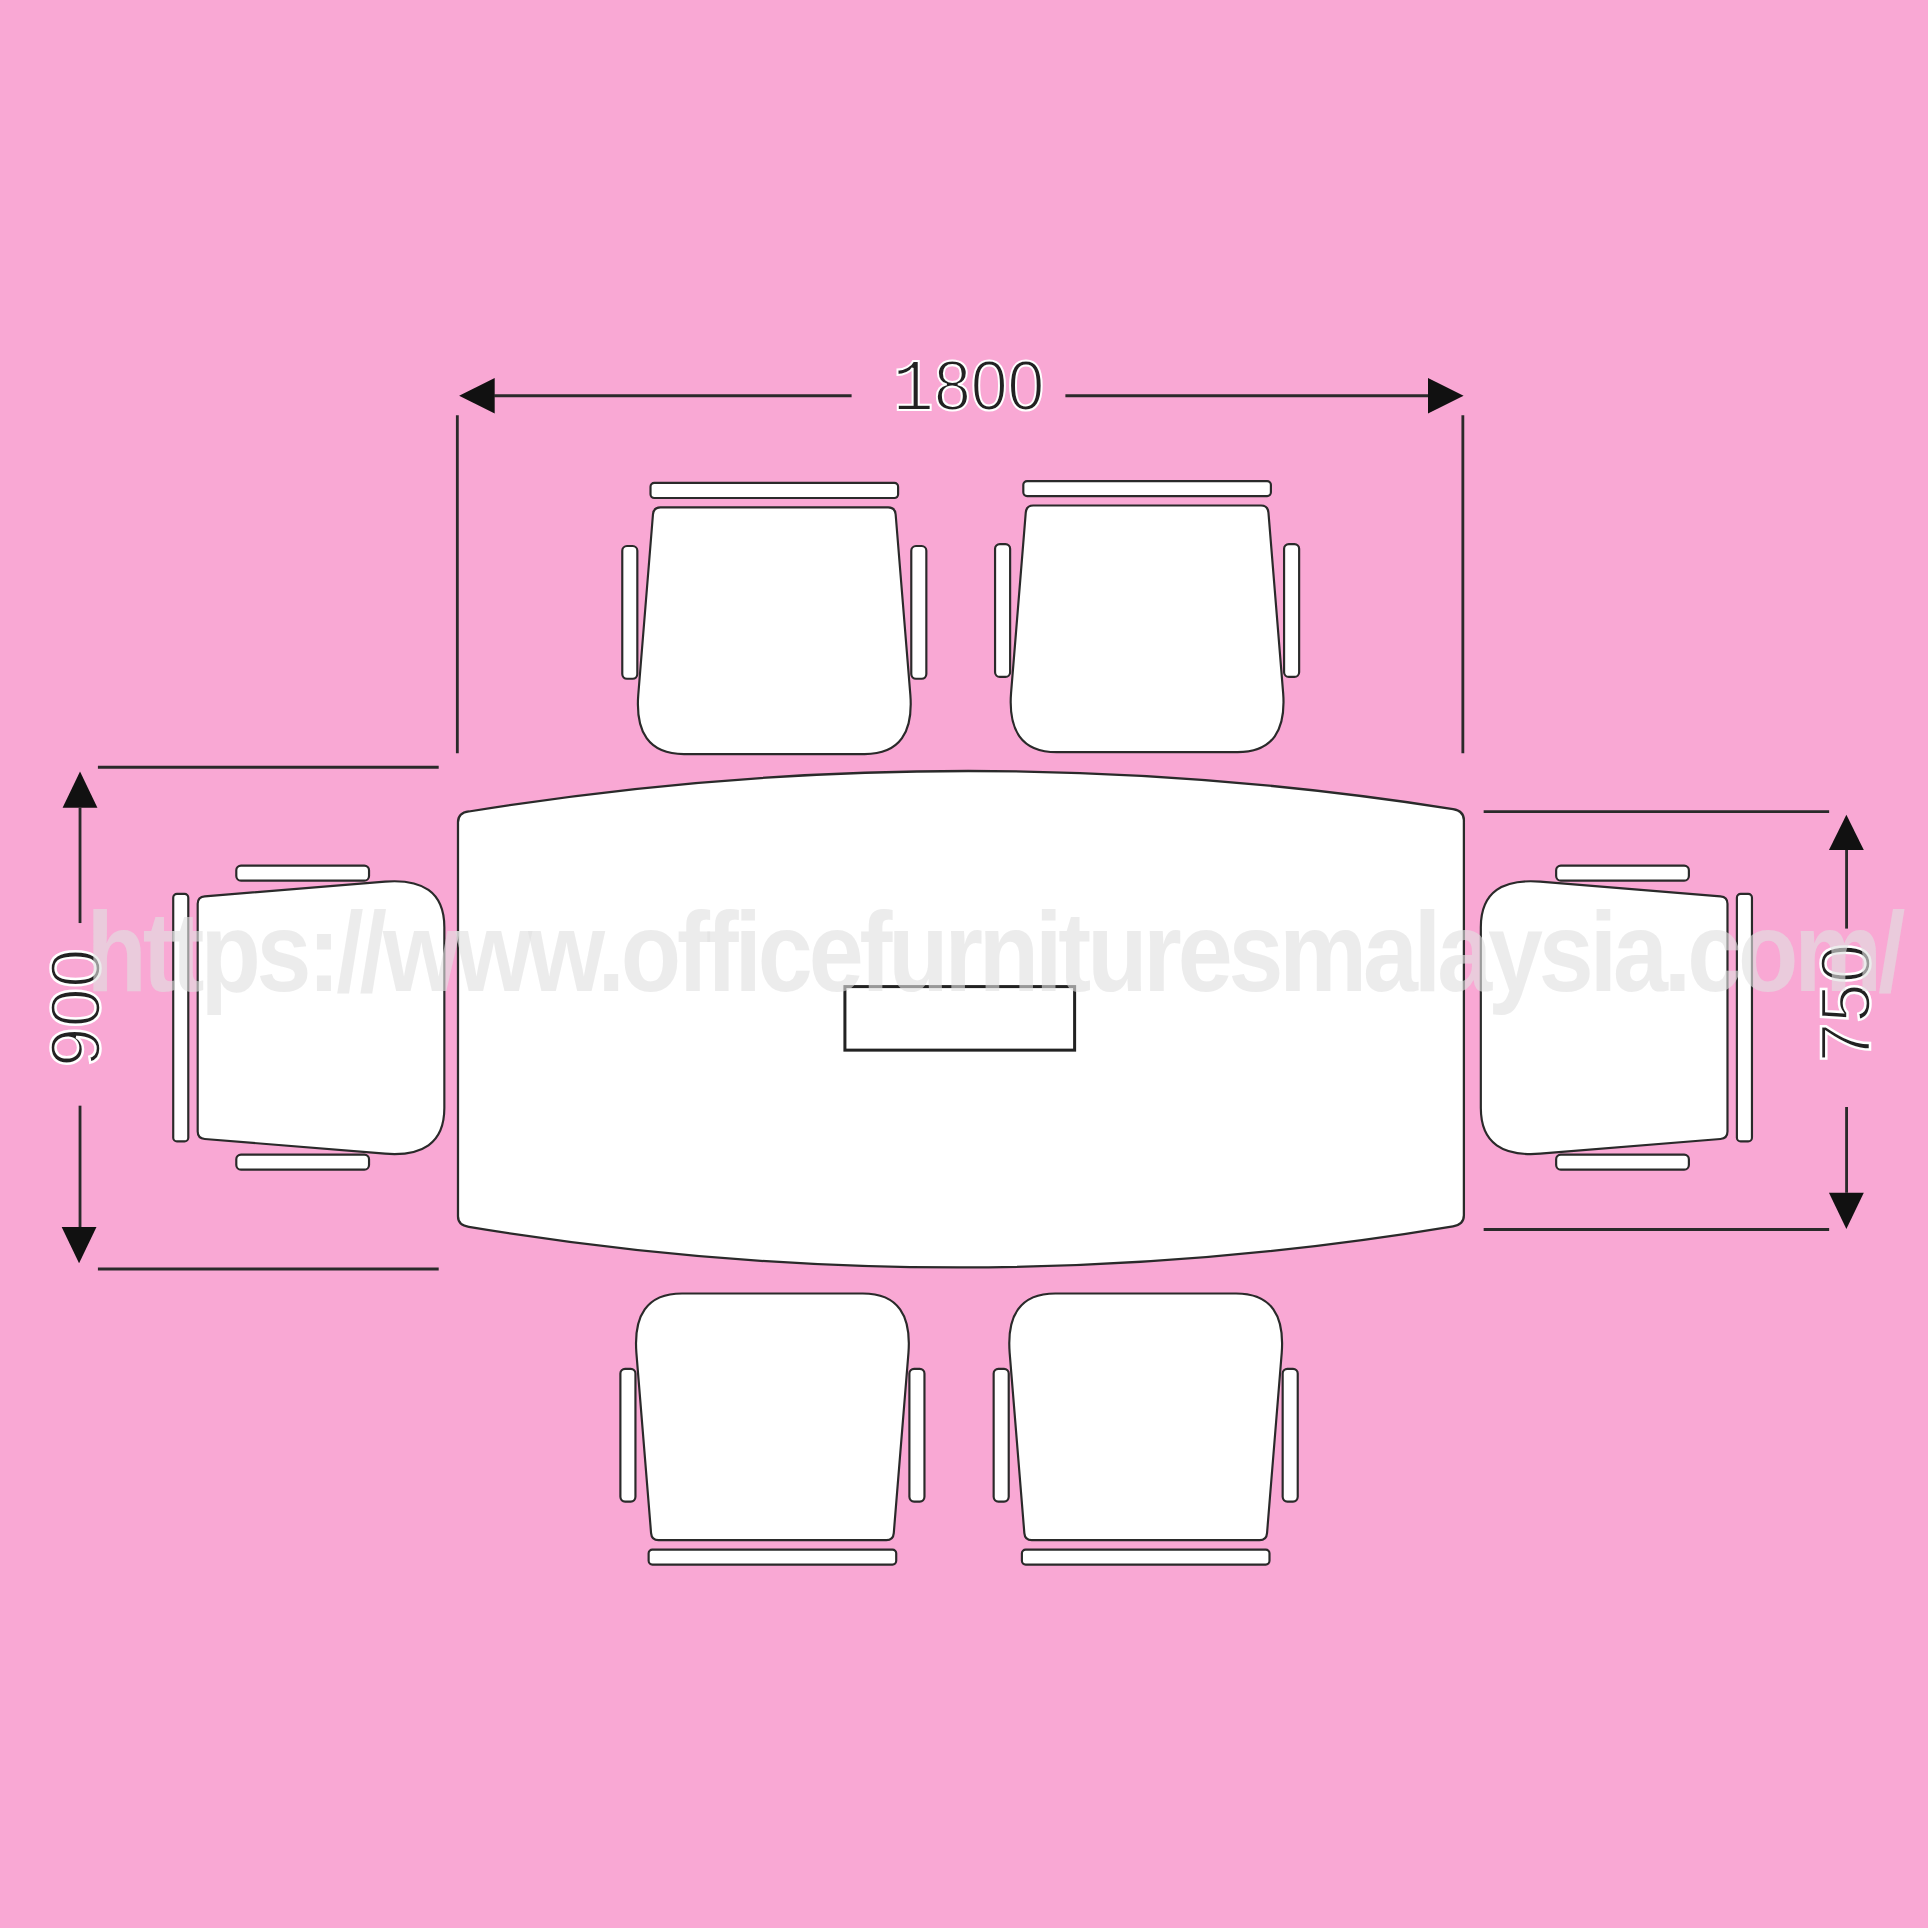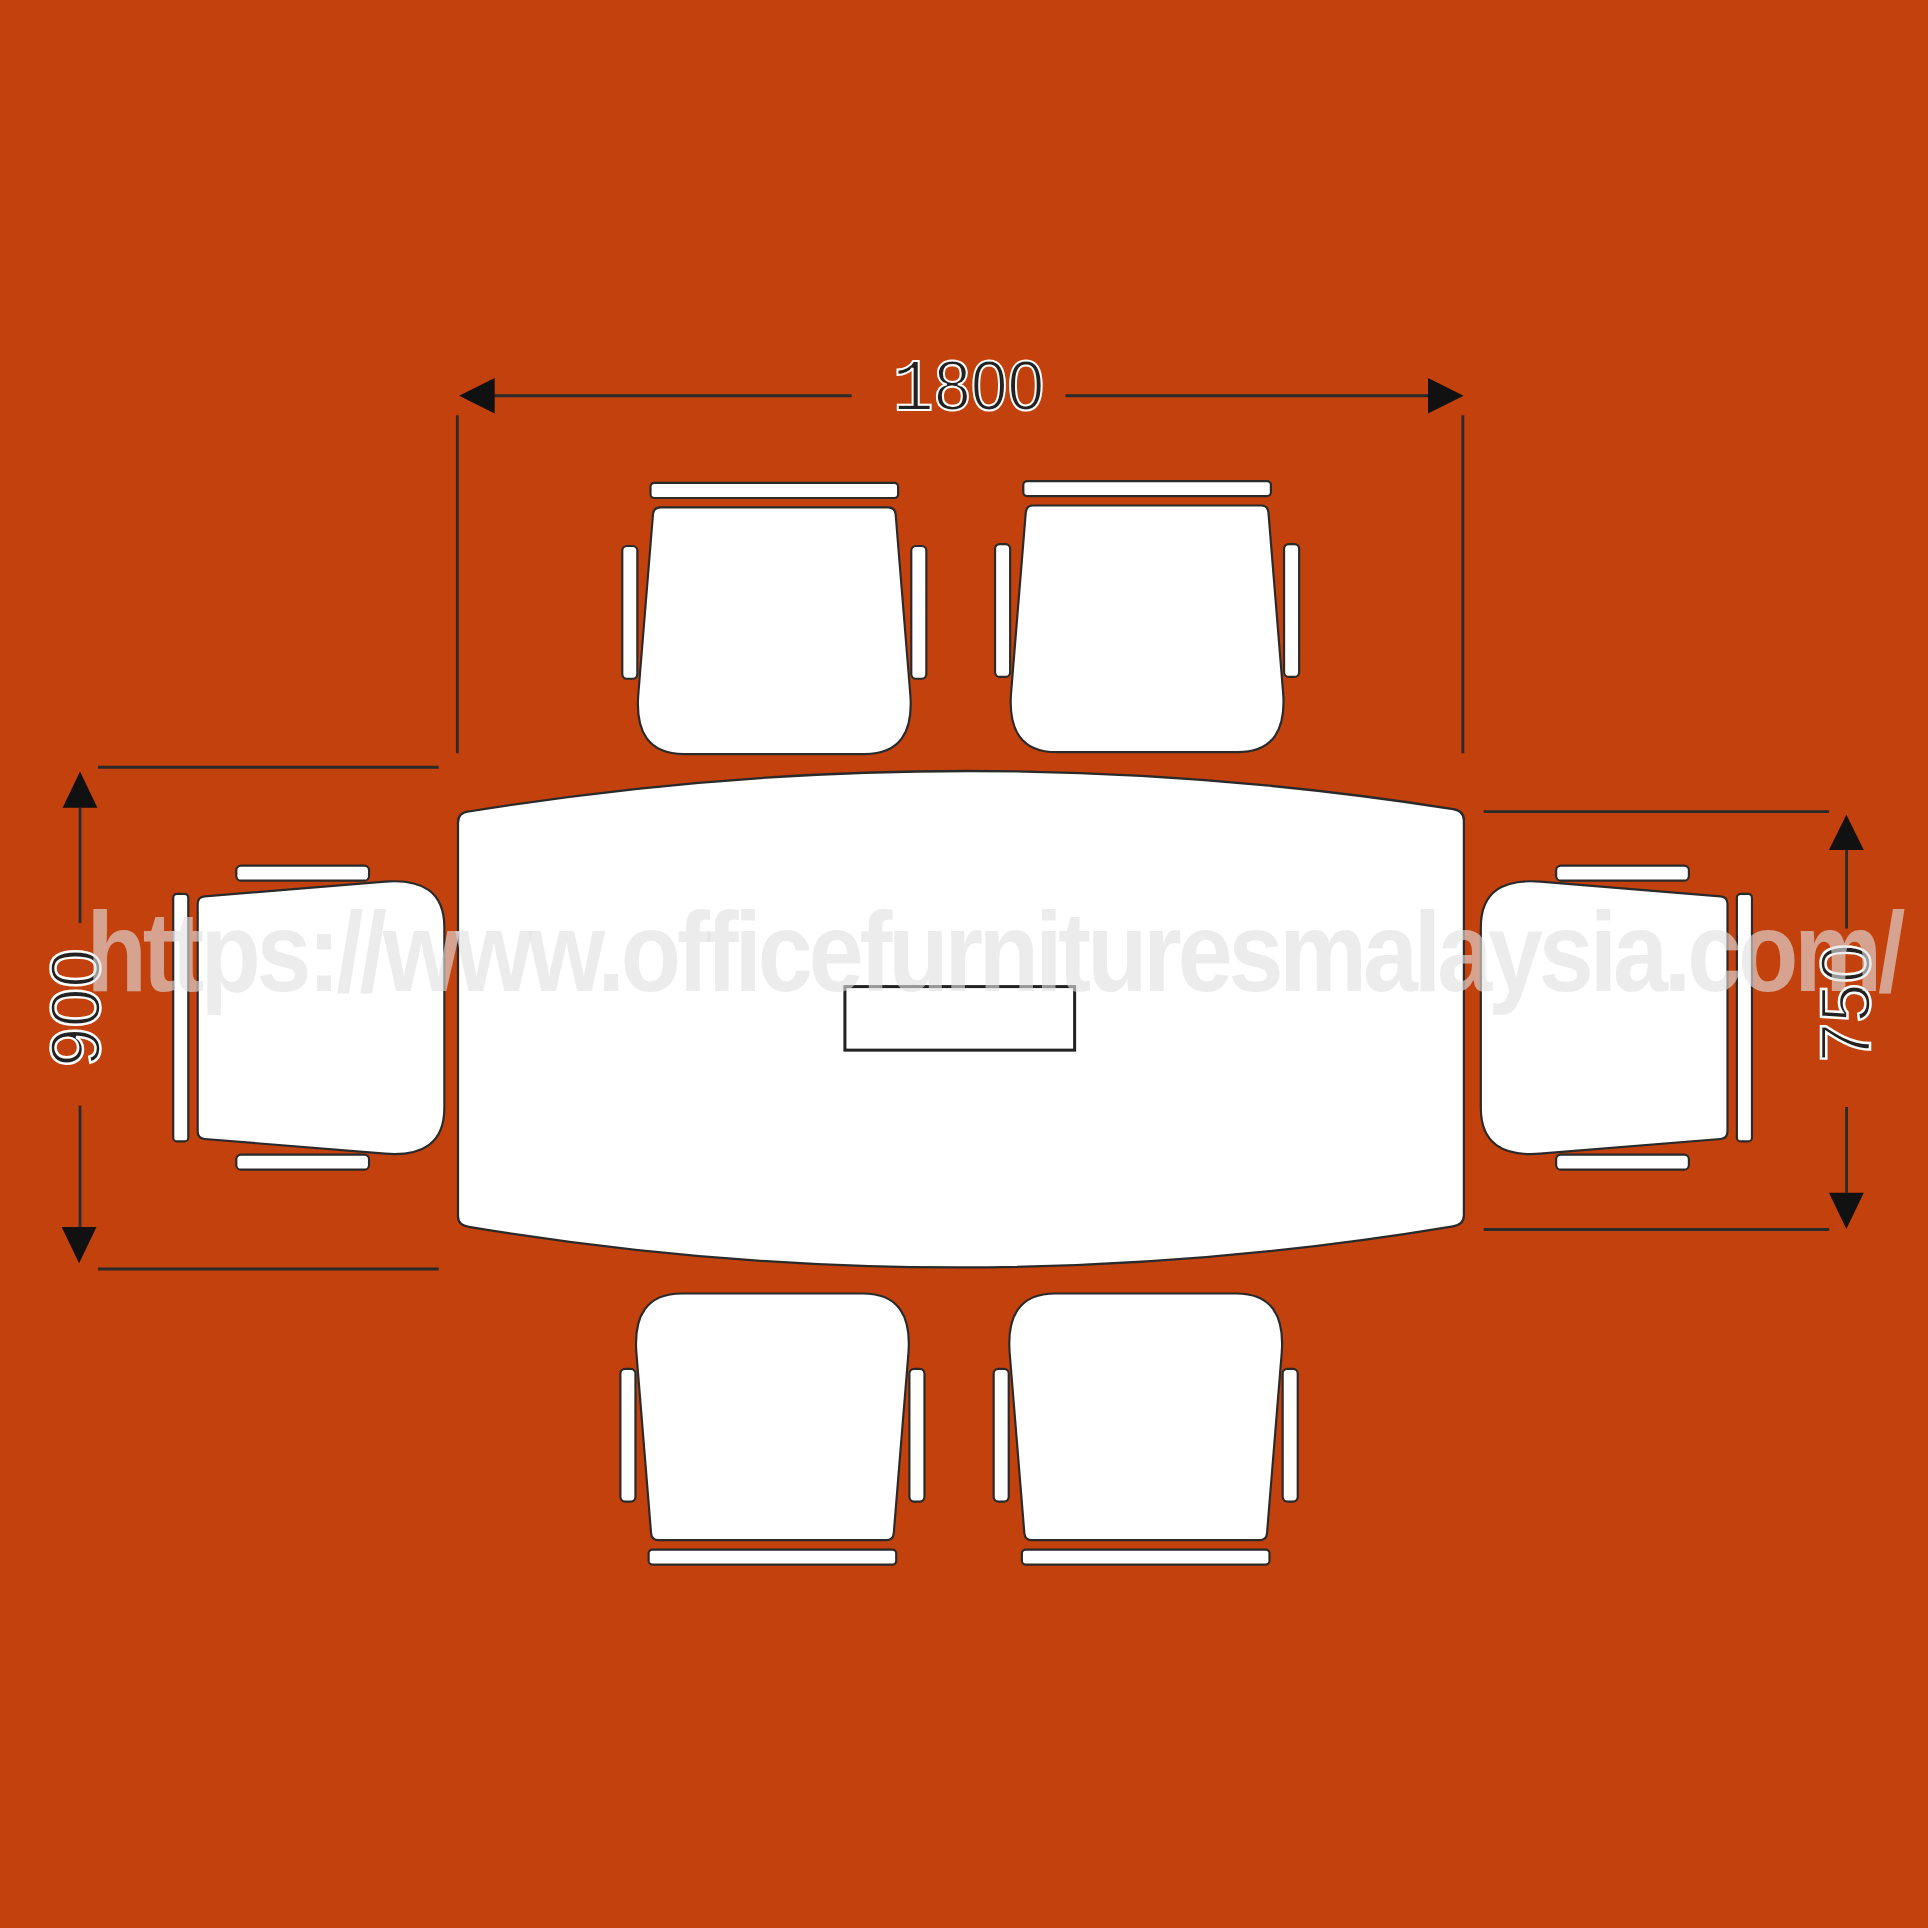--- a/index.html
+++ b/index.html
@@ -1,16 +1,16 @@
 <!DOCTYPE html>
 <html style="font-size:15px"><head>
 <meta charset="utf-8">
 <style>
   html,body{margin:0;padding:0;background:#ffffff;}
-  .page{position:relative;width:1928px;height:1928px;background:#c2410c;overflow:hidden;}
+  .page{position:relative;width:1928px;height:1928px;background:#f9a8d4;overflow:hidden;}
   svg{position:absolute;top:0;left:0;}
   text{font-family:"Liberation Sans", sans-serif;}
 </style>
 </head>
 <body>
 <div class="page">
 <svg width="1928" height="1928" viewBox="0 0 2048 2048">
   <defs>
 
     <g id="chair" fill="#ffffff" stroke="#2a2a2a" stroke-width="2.3">

